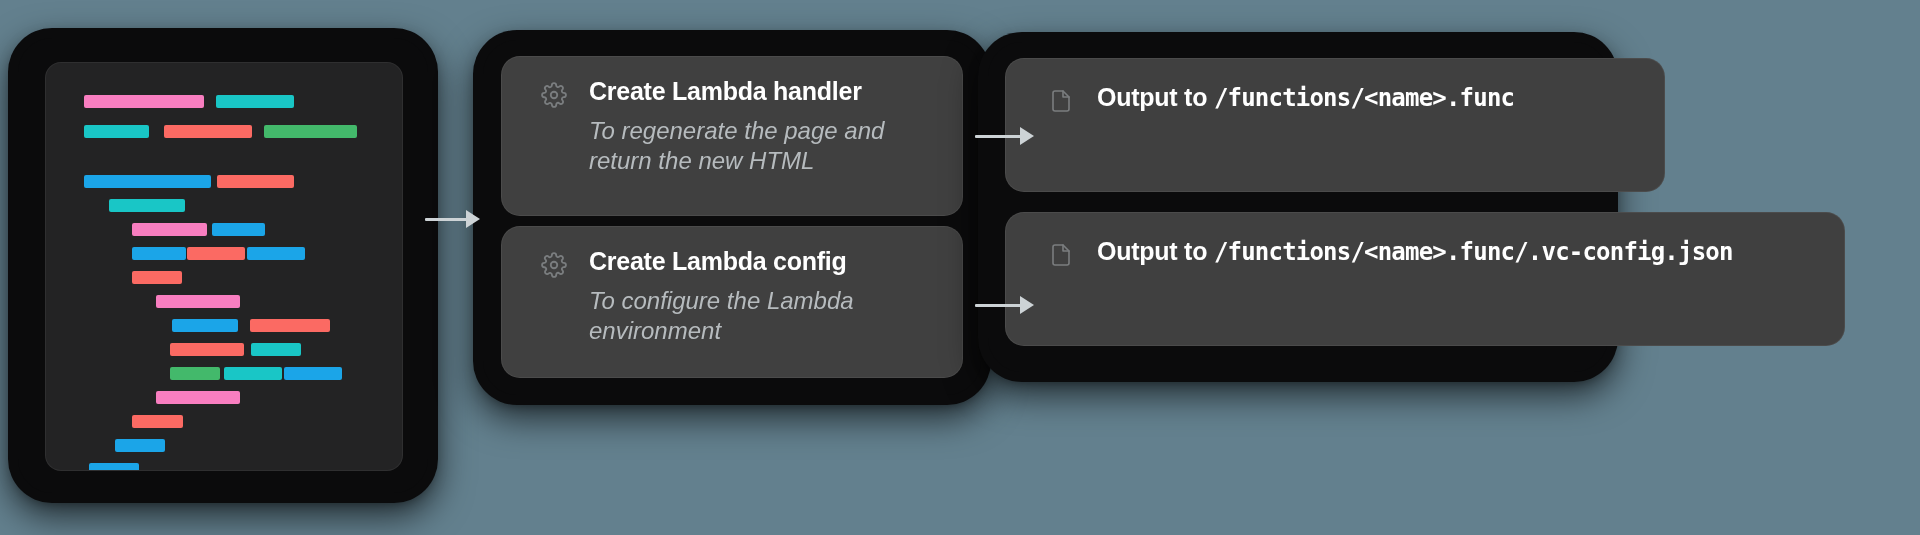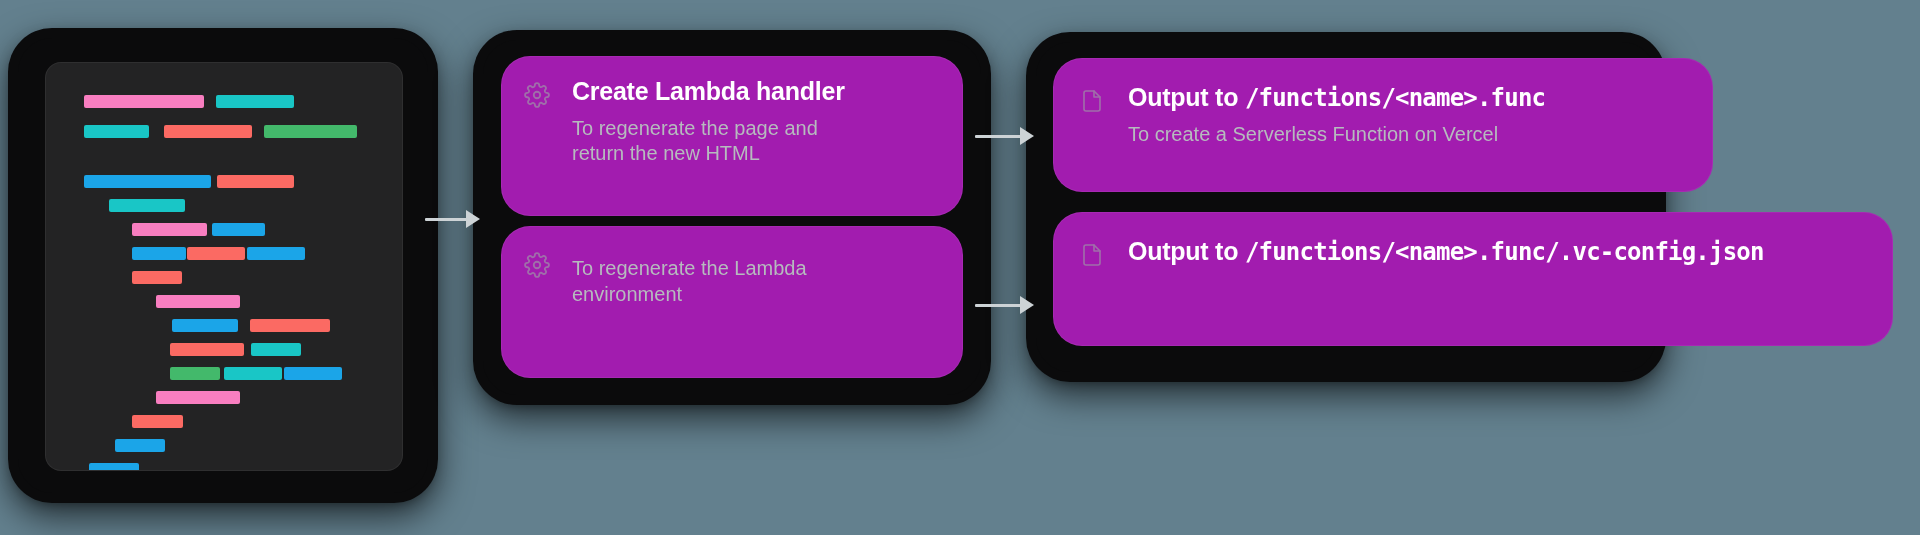--- a/index.html
+++ b/index.html
@@ -54,49 +54,50 @@
     width:0;height:0;margin-left:-1px;
     border-top:9px solid transparent;
     border-bottom:9px solid transparent;
     border-left:14px solid #cdd3d6;
   }
 
   
   #mid-group{left:483px;top:40px;width:498px;height:355px;}
   .card{
     position:absolute;
-    background:#a21caf;
-    border-radius:29px;
+    background:#404040;
+    border-radius:19px;
     border:1px solid rgba(255,255,255,.06);
     box-sizing:border-box;
+    padding-left:17px;
   }
   .card-inner{display:flex;align-items:flex-start;}
   .card-icon{
     flex:0 0 auto;opacity:.62;margin-top:5px;
   }
   .card-body{margin-left:22px;}
   .card-title{
     color:#ffffff;font-weight:bold;font-size:25px;
     line-height:1.18;letter-spacing:-.25px;white-space:nowrap;
   }
   .card-title .mono{
     font-family:"DejaVu Sans Mono","Liberation Mono",monospace;
     font-weight:bold;font-size:24px;letter-spacing:-.8px;
   }
   .card-sub{
-    color:#b6bbbe;font-size:20px;line-height:1.28;
-    margin-top:9px;font-weight:normal;
+    color:#b6bbbe;font-size:24px;line-height:1.28;
+    margin-top:9px;font-weight:normal;font-style:italic;
   }
   .mid-card{left:18px;width:462px;}
   #mid-card-1{top:16px;height:160px;}
   #mid-card-2{top:186px;height:152px;}
   .mid-card .card-inner{padding:20px 22px 0 22px;}
 
   
-  #right-group{left:1036px;top:42px;width:620px;height:330px;}
+  #right-group{left:988px;top:42px;width:620px;height:330px;}
   .right-card{
     left:17px;width:calc(100% - 34px);
   }
   #right-card-1{top:16px;height:134px;width:660px;}
   #right-card-2{top:170px;height:134px;width:840px;}
   .right-card .card-inner{padding:24px 26px 0 26px;}
   .right-card .card-body{margin-left:24px;}
 </style>
 </head>
 <body>
@@ -158,21 +159,22 @@
 
     <div class="card mid-card" id="mid-card-2">
       <div class="card-inner">
         <span class="card-icon">
           <svg width="26" height="26" viewBox="0 0 24 24" fill="none" stroke="#9ea3a6" stroke-width="1.7" stroke-linecap="round" stroke-linejoin="round">
             <circle cx="12" cy="12" r="3"></circle>
             <path d="M19.4 15a1.65 1.65 0 0 0 .33 1.82l.06.06a2 2 0 1 1-2.83 2.83l-.06-.06a1.65 1.65 0 0 0-1.82-.33 1.65 1.65 0 0 0-1 1.51V21a2 2 0 1 1-4 0v-.09A1.65 1.65 0 0 0 9 19.4a1.65 1.65 0 0 0-1.82.33l-.06.06a2 2 0 1 1-2.83-2.83l.06-.06a1.65 1.65 0 0 0 .33-1.82 1.65 1.65 0 0 0-1.51-1H3a2 2 0 1 1 0-4h.09A1.65 1.65 0 0 0 4.6 9a1.65 1.65 0 0 0-.33-1.82l-.06-.06a2 2 0 1 1 2.83-2.83l.06.06A1.65 1.65 0 0 0 9 4.6a1.65 1.65 0 0 0 1-1.51V3a2 2 0 1 1 4 0v.09a1.65 1.65 0 0 0 1 1.51 1.65 1.65 0 0 0 1.82-.33l.06-.06a2 2 0 1 1 2.83 2.83l-.06.06a1.65 1.65 0 0 0-.33 1.82V9a1.65 1.65 0 0 0 1.51 1H21a2 2 0 1 1 0 4h-.09a1.65 1.65 0 0 0-1.51 1z"></path>
           </svg>
         </span>
         <div class="card-body">
-          <div class="card-sub" style="max-width:290px;white-space:normal;">To regenerate the Lambda environment</div>
+          <div class="card-title">Create Lambda config</div>
+          <div class="card-sub" style="max-width:290px;white-space:normal;">To configure the Lambda environment</div>
         </div>
       </div>
     </div>
 
   </div>
 
   <div class="arrow" id="arrow-2" style="left:975px;top:127px;">
     <div class="shaft" style="width:46px;"></div>
     <div class="head"></div>
   </div>
@@ -187,21 +189,20 @@
     <div class="card right-card" id="right-card-1">
       <div class="card-inner">
         <span class="card-icon">
           <svg width="24" height="26" viewBox="0 0 24 24" fill="none" stroke="#9ea3a6" stroke-width="1.6" stroke-linecap="round" stroke-linejoin="round">
             <path d="M14 2H6a2 2 0 0 0-2 2v16a2 2 0 0 0 2 2h12a2 2 0 0 0 2-2V8z"></path>
             <polyline points="14 2 14 8 20 8"></polyline>
           </svg>
         </span>
         <div class="card-body">
           <div class="card-title"><span>Output to </span><span class="mono">/functions/&lt;name&gt;.func</span></div>
-          <div class="card-sub">To create a Serverless Function on Vercel</div>
         </div>
       </div>
     </div>
 
     <div class="card right-card" id="right-card-2">
       <div class="card-inner">
         <span class="card-icon">
           <svg width="24" height="26" viewBox="0 0 24 24" fill="none" stroke="#9ea3a6" stroke-width="1.6" stroke-linecap="round" stroke-linejoin="round">
             <path d="M14 2H6a2 2 0 0 0-2 2v16a2 2 0 0 0 2 2h12a2 2 0 0 0 2-2V8z"></path>
             <polyline points="14 2 14 8 20 8"></polyline>

